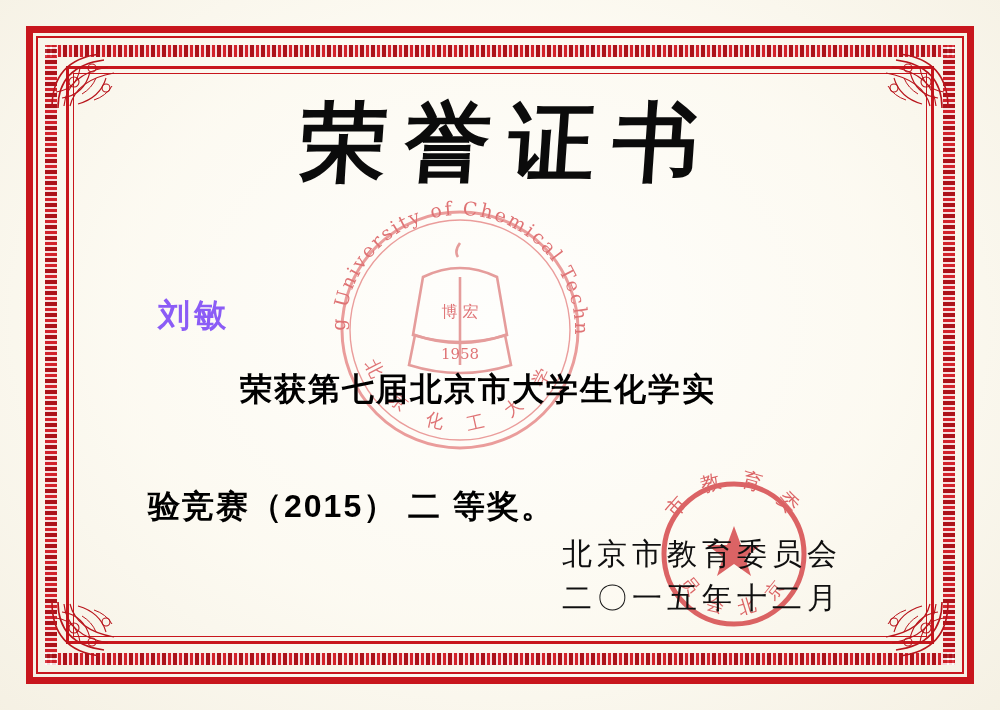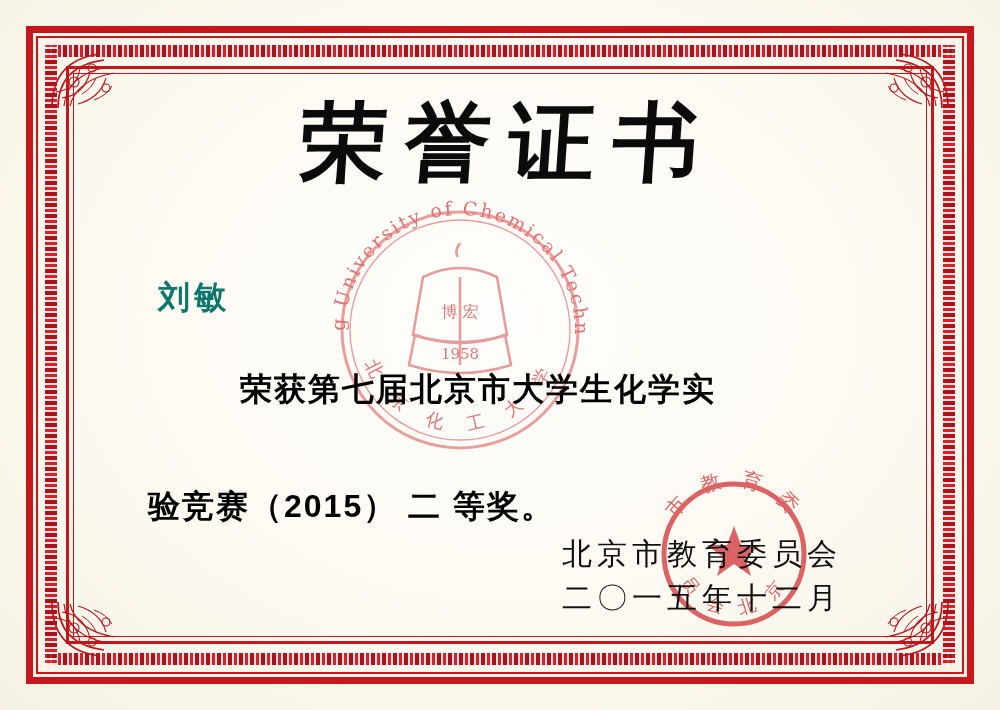--- a/index.html
+++ b/index.html
@@ -115,26 +115,26 @@
     font-size: 86px;
     letter-spacing: 18px;
     color: #0b0b0b;
     text-indent: 18px;
     line-height: 1.2;
     transform: skewX(-4deg);
   }
   .recipient {
     position: absolute;
     left: 78px;
-    top: 196px;
+    top: 214px;
     font-family: "DejaVu Serif", serif;
     font-weight: bold;
     font-size: 32px;
     letter-spacing: 4px;
-    color: #0f766e;
+    color: #8b5cf6;
   }
   .body-line {
     position: absolute;
     font-family: Liberation Sans, sans-serif;
     font-weight: bold;
     font-size: 32px;
     letter-spacing: 2px;
     color: #000000;
     white-space: nowrap;
   }

